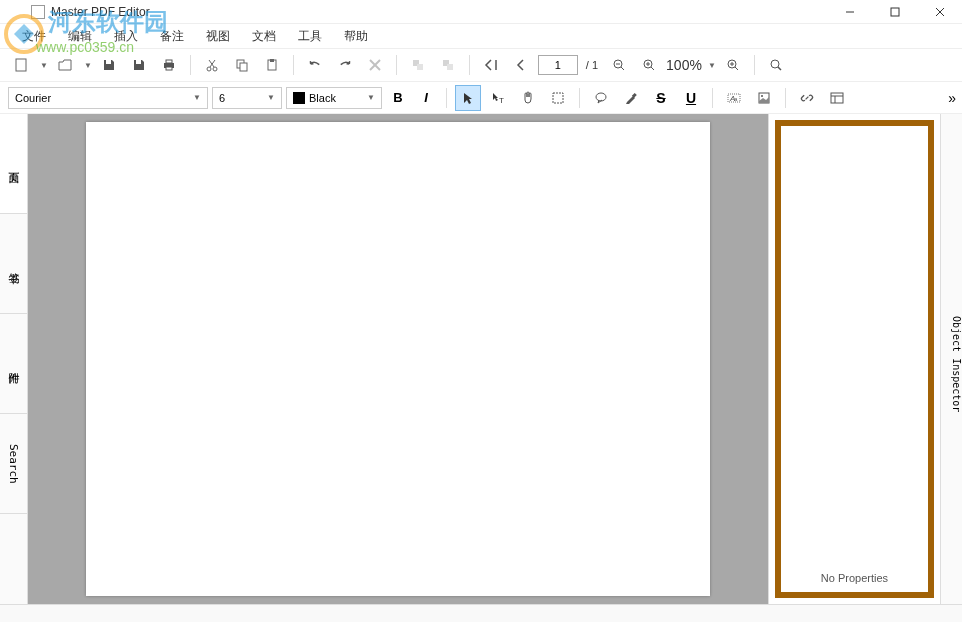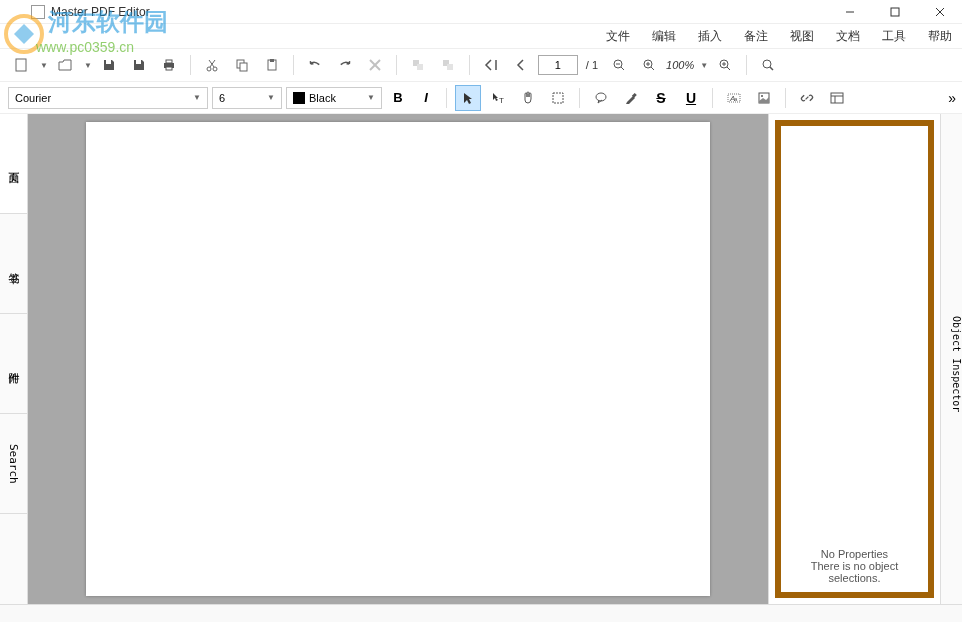--- a/index.html
+++ b/index.html
@@ -5,31 +5,31 @@
 * { margin: 0; padding: 0; box-sizing: border-box; font-family: "Microsoft YaHei", Arial, sans-serif; }
 body { width: 962px; height: 622px; overflow: hidden; background: #fff; position: relative; }
 
 .titlebar { height: 24px; display: flex; align-items: center; justify-content: space-between; border-bottom: 1px solid #eee; background: #fff; }
 .title-left { display: flex; align-items: center; gap: 6px; padding-left: 8px; margin-left: 23px; }
 .title-icon { width: 14px; height: 14px; border: 1px solid #999; }
 .title-text { font-size: 12px; color: #333; }
 .window-controls { display: flex; }
 .win-btn { width: 45px; height: 24px; display: flex; align-items: center; justify-content: center; cursor: pointer; }
 
-.menubar { height: 24px; display: flex; align-items: center; gap: 2px; padding-left: 12px; background: #fff; font-size: 12px; justify-content: flex-end; }
+.menubar { height: 24px; display: flex; align-items: center; gap: 2px; padding-left: 12px; background: #fff; font-size: 12px; }
 .menu-item { padding: 2px 10px; cursor: pointer; color: #333; }
 
 .toolbar1 { height: 34px; display: flex; align-items: center; padding: 0 8px; gap: 4px; border-top: 1px solid #eee; border-bottom: 1px solid #eee; }
 .tb-btn { width: 26px; height: 26px; display: flex; align-items: center; justify-content: center; cursor: pointer; border-radius: 2px; }
 .tb-btn.disabled { opacity: 0.4; cursor: default; }
 .tb-sep { width: 1px; height: 20px; background: #ddd; margin: 0 4px; }
 .dd-arrow { font-size: 8px; color: #666; margin-left: 2px; }
 .page-input { width: 40px; height: 20px; border: 1px solid #aaa; text-align: center; font-size: 11px; }
 .page-info { font-size: 11px; color: #333; margin: 0 4px; }
-.zoom-text { font-size: 11px; color: #333; font-style: italic; }
+.zoom-text { font-size: 14px; color: #333; }
 
 .toolbar2 { height: 32px; display: flex; align-items: center; padding: 0 8px; gap: 4px; border-bottom: 1px solid #eee; }
 .font-select { width: 200px; height: 22px; border: 1px solid #ccc; font-size: 11px; padding: 0 6px; display: flex; align-items: center; justify-content: space-between; background: #fff; font-family: monospace; }
 .size-select { width: 70px; height: 22px; border: 1px solid #ccc; font-size: 11px; padding: 0 6px; display: flex; align-items: center; justify-content: space-between; background: #fff; font-family: monospace; }
 .color-select { width: 96px; height: 22px; border: 1px solid #ccc; font-size: 11px; padding: 0 6px; display: flex; align-items: center; gap: 4px; background: #fff; font-family: monospace; }
 .color-swatch { width: 12px; height: 12px; background: #000; }
 .style-btn { width: 24px; height: 24px; display: flex; align-items: center; justify-content: center; cursor: pointer; font-weight: bold; font-size: 13px; }
 .style-btn.italic { font-style: italic; }
 .tool-btn { width: 26px; height: 26px; display: flex; align-items: center; justify-content: center; cursor: pointer; border: 1px solid transparent; }
 .tool-btn.active { background: #cde8ff; border: 1px solid #7ab8e8; }
@@ -330,20 +330,19 @@
     <div class="vtab">附件</div>
     <div class="vtab" style="font-family:monospace">Search</div>
   </div>
   <div class="canvas-area">
     <div class="page"></div>
   </div>
   <div class="inspector">
     <div class="inspector-inner">
       <div>
         <div>No Properties</div>
-        <div>There is no object selections.</div>
       </div>
     </div>
   </div>
   <div class="right-tab">Object Inspector</div>
 </div>
 
 <div class="statusbar"></div>
 
 </body></html>

